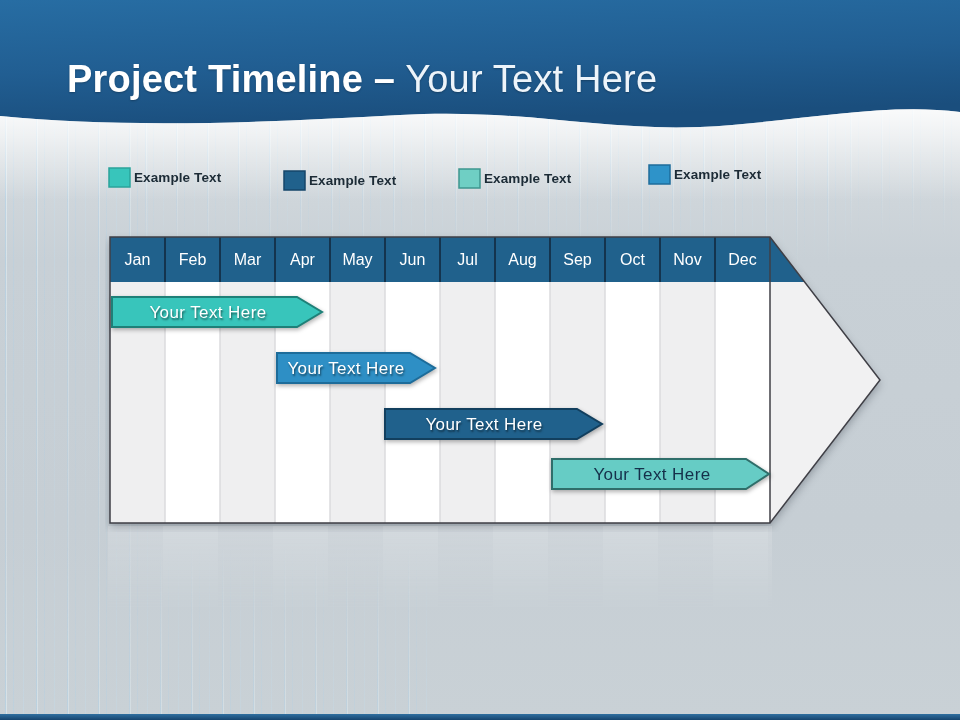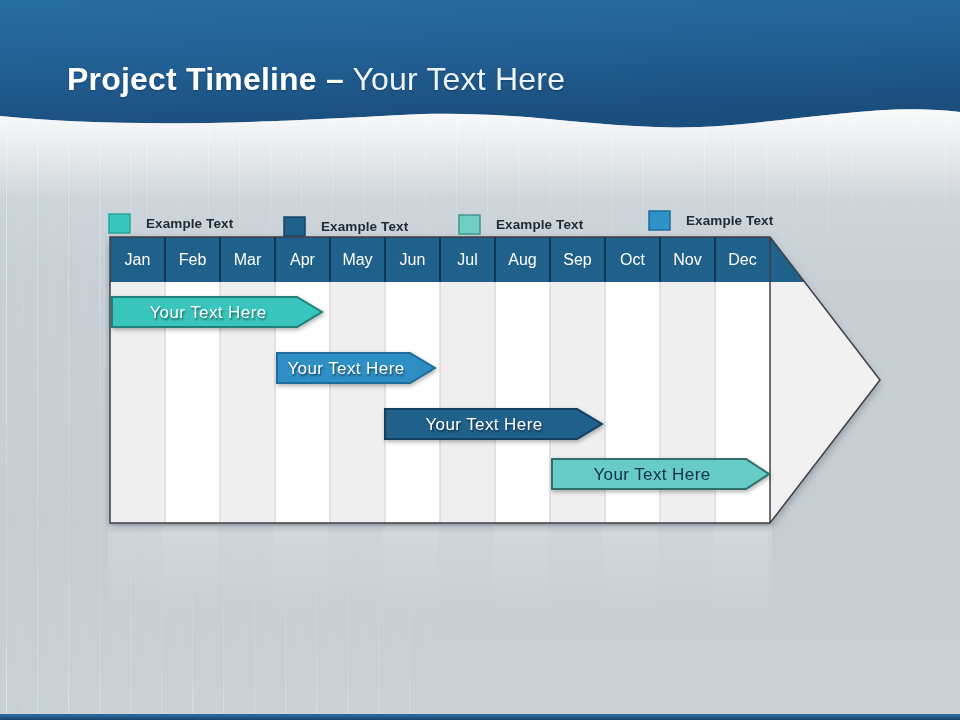--- a/index.html
+++ b/index.html
@@ -23,27 +23,27 @@
     mask-image:linear-gradient(115deg,rgba(0,0,0,.9),rgba(0,0,0,.25) 70%,rgba(0,0,0,0));}
   .streaks.mid{left:140px;top:114px;width:710px;height:155px;opacity:.85;}
   .streaks.right{left:845px;top:110px;width:115px;height:130px;opacity:.6;}
   .streaks.bottomleft{left:0;top:545px;width:430px;height:172px;opacity:.7;
     -webkit-mask-image:linear-gradient(0deg,rgba(0,0,0,.8),rgba(0,0,0,0));
     mask-image:linear-gradient(0deg,rgba(0,0,0,.8),rgba(0,0,0,0));}
   
   .header-svg{position:absolute;left:0;top:0;pointer-events:none;}
   .slide-title{
     position:absolute;left:67px;top:61px;white-space:nowrap;
-    font-size:32px;line-height:36px;color:#FFFFFF;letter-spacing:.2px;
+    font-size:38px;line-height:36px;color:#FFFFFF;letter-spacing:.2px;
     text-shadow:0 1px 2px rgba(0,0,0,.25);
   }
   .slide-title .strong{font-weight:700;}
   .slide-title .light{font-weight:400;color:#EDF4FA;}
   
-  .legend-item{position:absolute;display:flex;align-items:center;gap:15px;margin-top:46px;}
+  .legend-item{position:absolute;display:flex;align-items:center;gap:3px;}
   .legend-label{font-size:13.5px;font-weight:700;color:#1C2B36;letter-spacing:.1px;}
   
   .timeline-svg{position:absolute;left:105px;top:232px;}
   .chart-outline{filter:drop-shadow(0 4px 4px rgba(40,50,60,.35));}
   .month-label{fill:#FFFFFF;font-size:16px;font-family:"Liberation Sans",sans-serif;}
   .bar-shape{filter:drop-shadow(1px 2px 2px rgba(0,0,0,.3));}
   .bar-label{font-size:17px;letter-spacing:.4px;font-family:"Liberation Sans",sans-serif;}
   .bar-label.light{text-shadow:1px 1.5px 2px rgba(0,0,0,.5);}
   
   .reflection{

